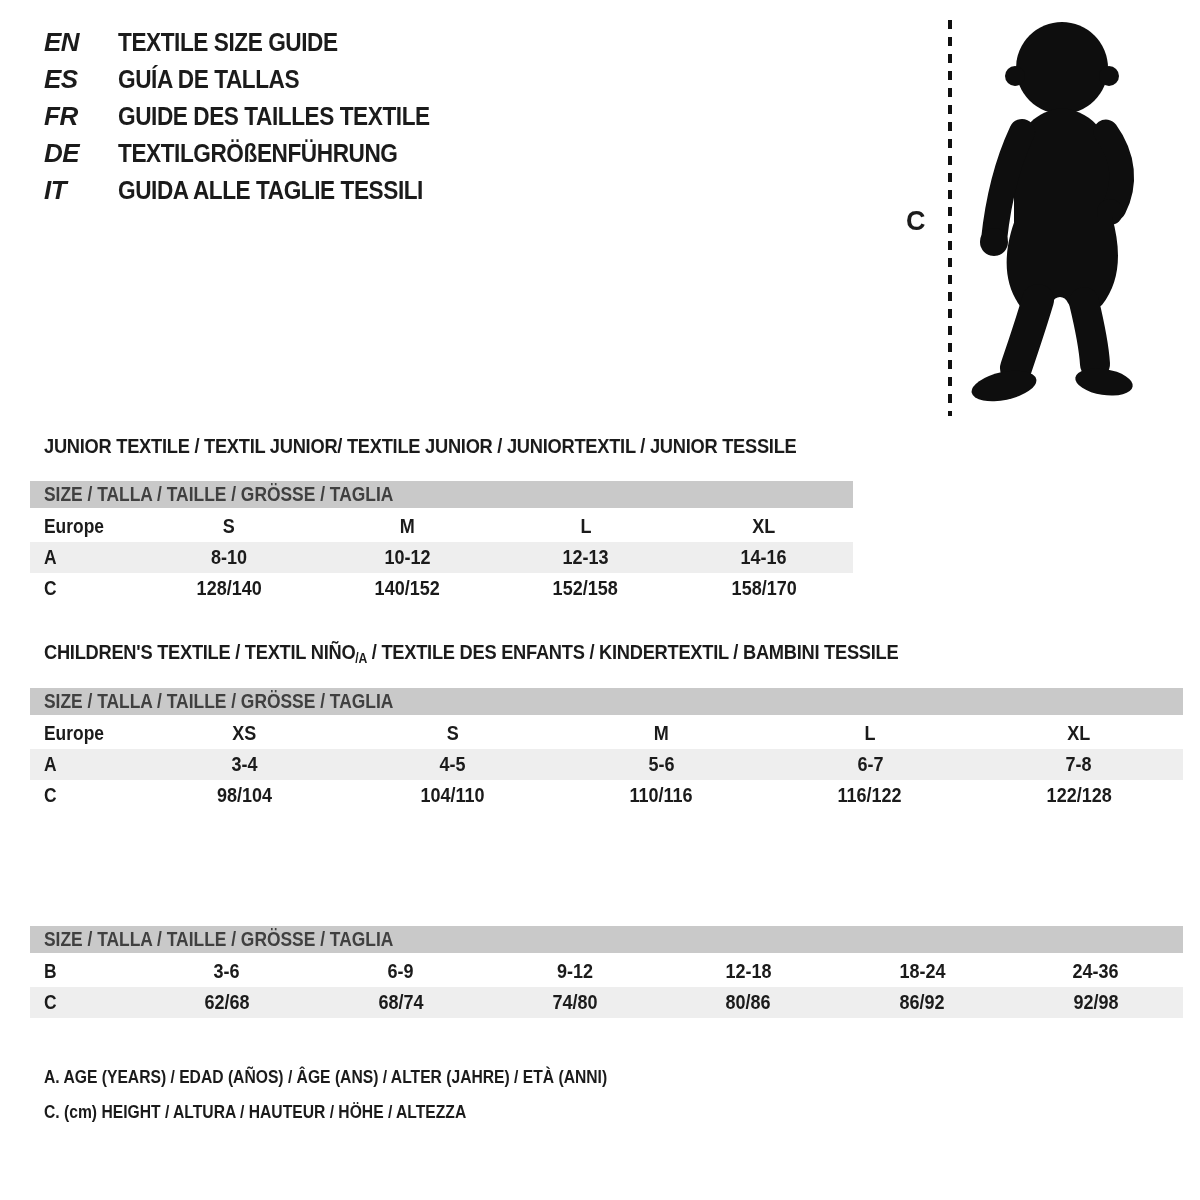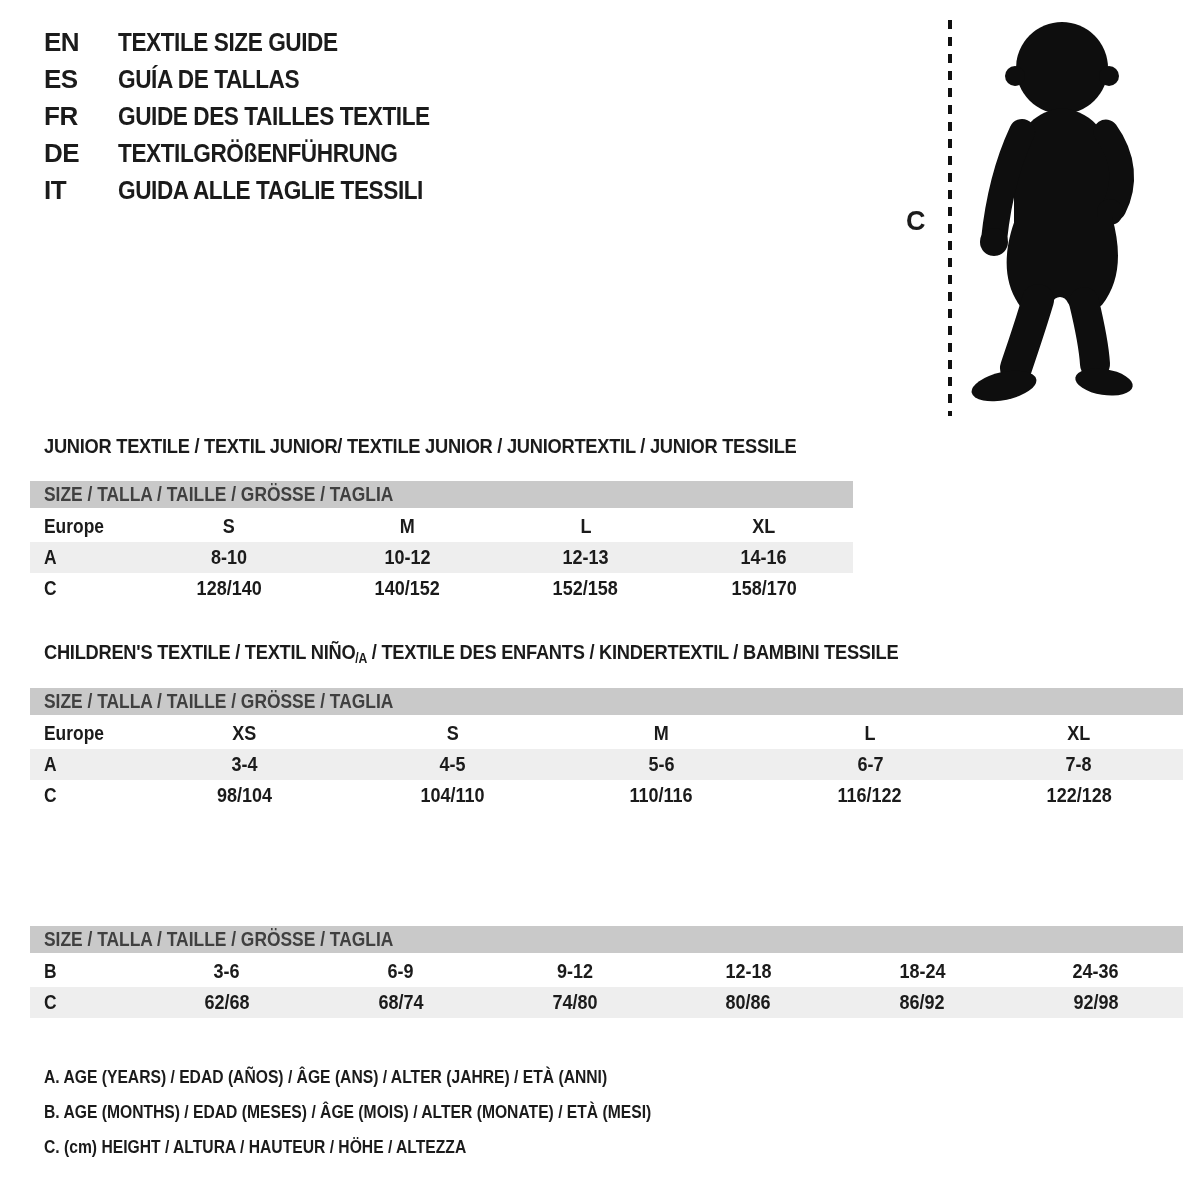--- a/index.html
+++ b/index.html
@@ -13,21 +13,21 @@
     color: #1b1b1b;
     overflow: hidden;
   }
   
   .cond   { display:inline-block; transform:scaleX(0.87); transform-origin:0 50%; white-space:nowrap; }
   .cond-c { display:inline-block; transform:scaleX(0.90); transform-origin:50% 50%; white-space:nowrap; }
 
   
   .lang-block { position:absolute; left:44px; top:24px; }
   .lang-row   { display:flex; font-size:26px; line-height:37px; letter-spacing:-0.5px; }
-  .lang-code  { width:74px; flex:0 0 74px; }
+  .lang-code  { width:74px; flex:0 0 74px;font-style:italic; }
 
   
   .dashed-line {
     position:absolute; left:948px; top:20px; width:4px; height:396px;
     background:repeating-linear-gradient(to bottom, #101010 0 9px, transparent 9px 17px);
   }
   .measure-label { position:absolute; left:906px; top:206px; font-size:27px; }
   .silhouette    { position:absolute; left:958px; top:12px; }
 
   
@@ -185,17 +185,16 @@
       <span class="t-cell"><span class="cond-c">68/74</span></span>
       <span class="t-cell"><span class="cond-c">74/80</span></span>
       <span class="t-cell"><span class="cond-c">80/86</span></span>
       <span class="t-cell"><span class="cond-c">86/92</span></span>
       <span class="t-cell"><span class="cond-c">92/98</span></span>
     </div>
   </div>
 
   <div class="legend">
     <div><span class="cond">A. AGE (YEARS) / EDAD (AÑOS) / ÂGE (ANS) / ALTER (JAHRE) / ETÀ (ANNI)</span></div>
-    <div><span class="cond">B. AGE (MONTHS) / EDAD (MESES) / ÂGE (MOIS) / ALTER (MONATE) / ETÀ (MESI)</span></div>
     <div><span class="cond">C. (cm) HEIGHT / ALTURA / HAUTEUR / HÖHE / ALTEZZA</span></div>
   </div>
 
 </div>
 
 </body></html>

